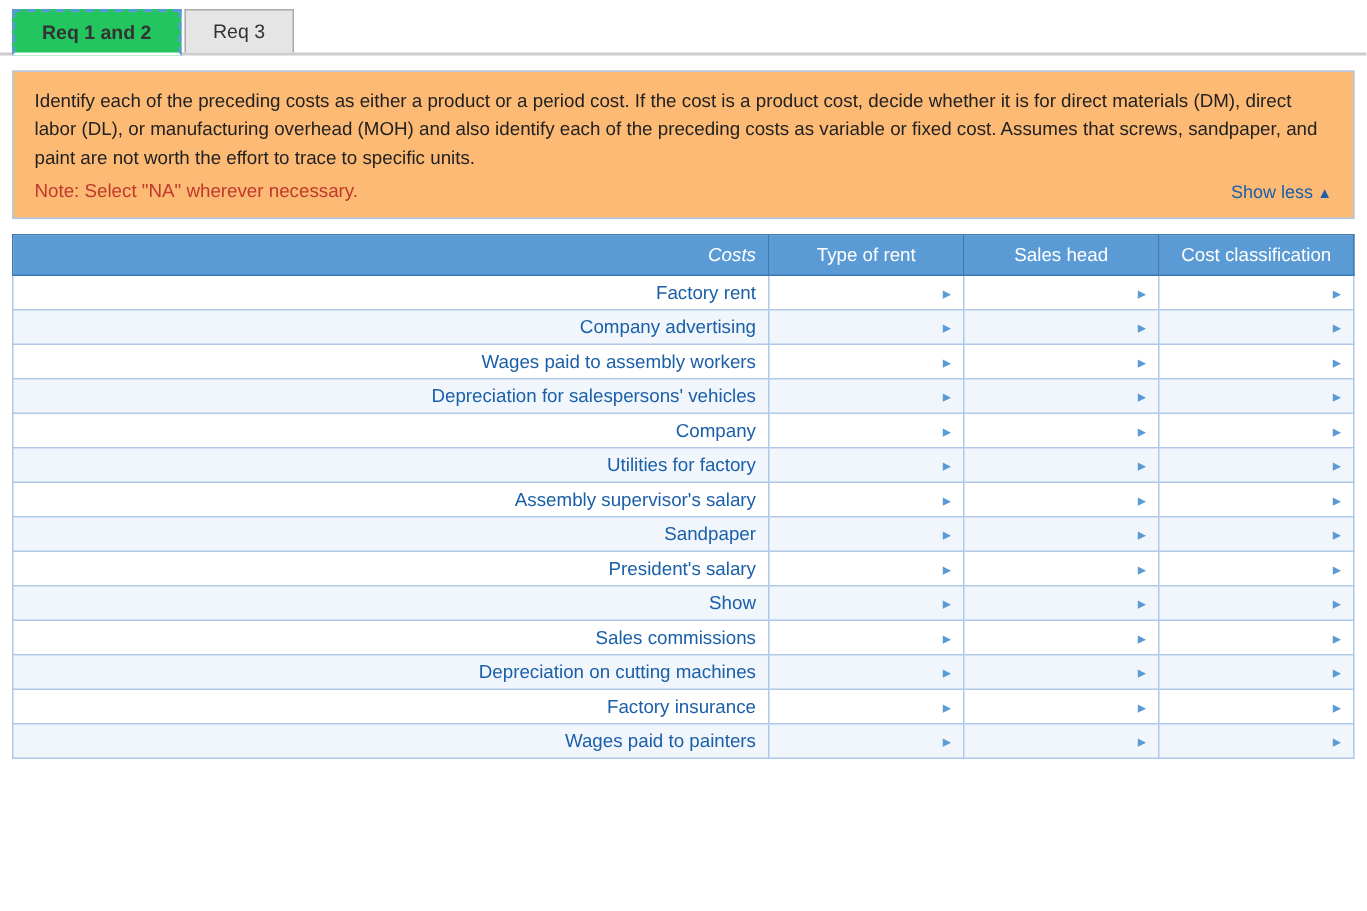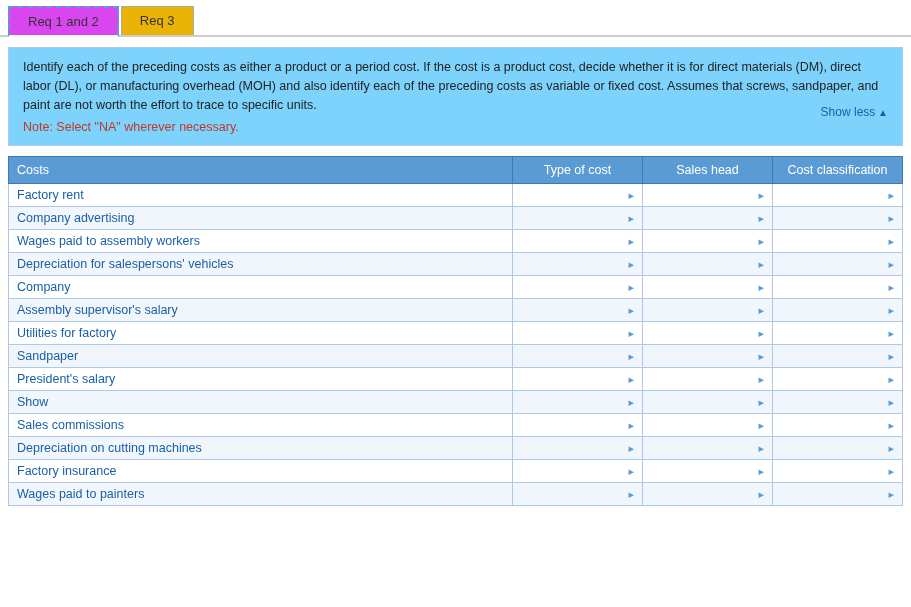--- a/index.html
+++ b/index.html
@@ -17,50 +17,50 @@
       border-bottom: 2px solid #ccc;
       padding-top: 6px;
       padding-left: 8px;
       gap: 2px;
     }
     .tab {
       padding: 6px 18px;
       border: 1px solid #aaa;
       border-bottom: none;
       cursor: pointer;
-      background: #eab308;
+      background: #e5e5e5;
       font-size: 13px;
       color: #333;
     }
     .tab.active {
-      background: #d946ef;
+      background: #22c55e;
       border: 2px dashed #5b9bd5;
       border-bottom: 2px solid #fff;
       margin-bottom: -2px;
-      font-weight: normal;
+      font-weight: bold;
     }
 
     
     .instruction-box {
-      background: #7dd3fc;
+      background: #fdba74;
       border: 1px solid #b0c8e8;
       margin: 10px 8px;
       padding: 10px 14px 8px 14px;
       font-size: 12.5px;
       color: #222;
       line-height: 1.5;
       position: relative;
     }
     .instruction-box .note {
       color: #c0392b;
       margin-top: 4px;
     }
     .show-less {
       position: absolute;
-      bottom: 24px;
+      bottom: 8px;
       right: 14px;
       color: #1a5fa8;
       font-size: 12px;
       cursor: pointer;
       text-decoration: none;
     }
     .show-less::after {
       content: ' ▲';
       font-size: 10px;
     }
@@ -76,27 +76,29 @@
     }
     thead tr th {
       background: #5b9bd5;
       color: #fff;
       border: 1px solid #3d7ab5;
       padding: 6px 8px;
       text-align: center;
       font-weight: normal;
     }
     thead tr th.costs-col {
-      text-align: left;
+      text-align: right;
+      font-style: italic;
     }
     tbody tr td {
       border: 1px solid #b0c8e8;
       padding: 4px 8px;
       height: 20px;
       vertical-align: middle;
+      text-align: right;
     }
     tbody tr td.costs-cell {
       color: #1a5fa8;
       font-size: 12.5px;
     }
     tbody tr td.dropdown-cell {
       width: 130px;
       min-width: 110px;
     }
     tbody tr td.dropdown-cell::after {
@@ -125,21 +127,21 @@
   <span>Identify each of the preceding costs as either a product or a period cost. If the cost is a product cost, decide whether it is for direct materials (DM), direct labor (DL), or manufacturing overhead (MOH) and also identify each of the preceding costs as variable or fixed cost. Assumes that screws, sandpaper, and paint are not worth the effort to trace to specific units.</span>
   <div class="note">Note: Select "NA" wherever necessary.</div>
   <a class="show-less">Show less</a>
 </div>
 
 <div class="table-wrapper">
   <table>
     <thead>
       <tr>
         <th class="costs-col">Costs</th>
-        <th>Type of cost</th>
+        <th>Type of rent</th>
         <th>Sales head</th>
         <th>Cost classification</th>
       </tr>
     </thead>
     <tbody id="cost-rows">
     <tr>
           <td class="costs-cell">Factory rent</td>
           <td class="dropdown-cell"></td>
           <td class="dropdown-cell"></td>
           <td class="dropdown-cell"></td>
@@ -162,27 +164,27 @@
           <td class="dropdown-cell"></td>
           <td class="dropdown-cell"></td>
         </tr>
         <tr>
           <td class="costs-cell">Company</td>
           <td class="dropdown-cell"></td>
           <td class="dropdown-cell"></td>
           <td class="dropdown-cell"></td>
         </tr>
         <tr>
+          <td class="costs-cell">Utilities for factory</td>
+          <td class="dropdown-cell"></td>
+          <td class="dropdown-cell"></td>
+          <td class="dropdown-cell"></td>
+        </tr>
+        <tr>
           <td class="costs-cell">Assembly supervisor's salary</td>
-          <td class="dropdown-cell"></td>
-          <td class="dropdown-cell"></td>
-          <td class="dropdown-cell"></td>
-        </tr>
-        <tr>
-          <td class="costs-cell">Utilities for factory</td>
           <td class="dropdown-cell"></td>
           <td class="dropdown-cell"></td>
           <td class="dropdown-cell"></td>
         </tr>
         <tr>
           <td class="costs-cell">Sandpaper</td>
           <td class="dropdown-cell"></td>
           <td class="dropdown-cell"></td>
           <td class="dropdown-cell"></td>
         </tr>

